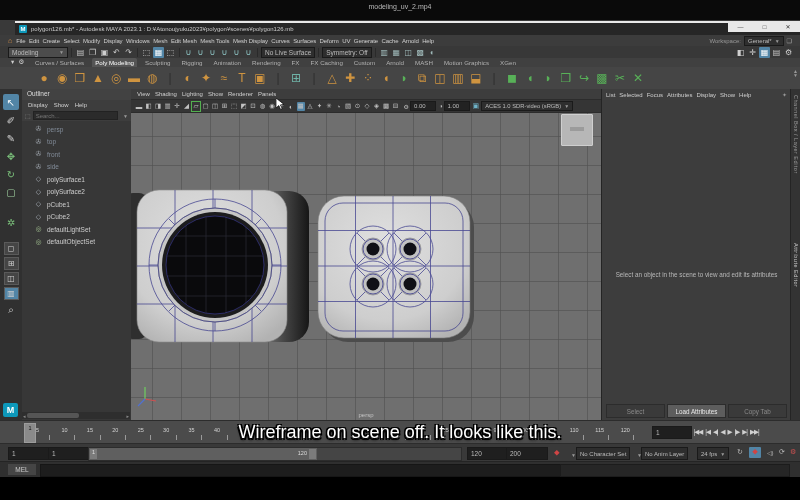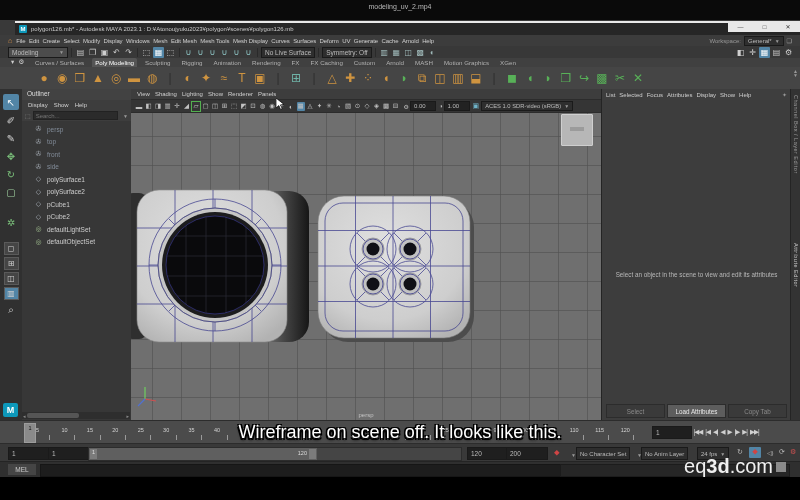--- a/index.html
+++ b/index.html
@@ -796,20 +796,14 @@
       </span>
       <input style="position: absolute; left: 40px; top: 2px; width: 516px; height: 9px; background: rgb(29, 29, 29); border: 1px solid rgb(22, 22, 22); color: rgb(204, 204, 204); font-size: 6.5px; font-family: inherit;">
       <div class="abs" style="left:560px;top:2px;width:228px;height:11px;background:#262626;border:1px solid #1c1c1c;"></div>
     </div>
   </div>
 
   <div class="abs" style="left:0;top:477px;width:800px;height:23px;background:#000;"></div>
 
   <div class="subtitle" style="top:422px;font-size:18px;">Wireframe on scene off. It looks like this.</div>
 
-  <div class="abs" style="top:455px;right:14px;z-index:70;color:#f0f0f0;font-size:20px;display:flex;align-items:center;">
-    <span>eq</span>
-      <b>3d</b>
-      <span>.com</span>
-    <span style="width:10px;height:10px;background:#8a8a8a;margin-left:3px;display:inline-block;"></span>
-  </div>
 
 </div>
 
 </body></html>

